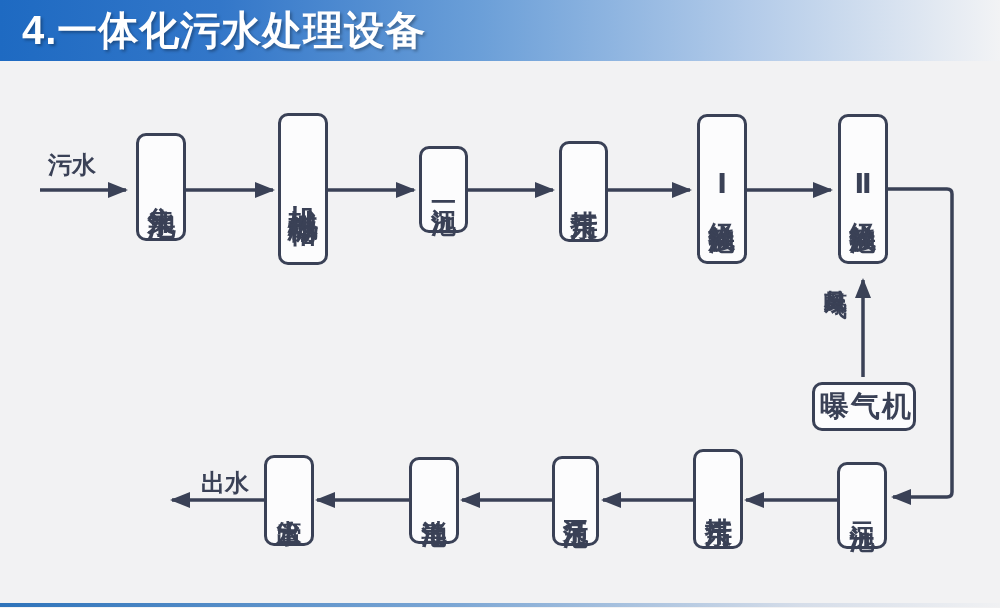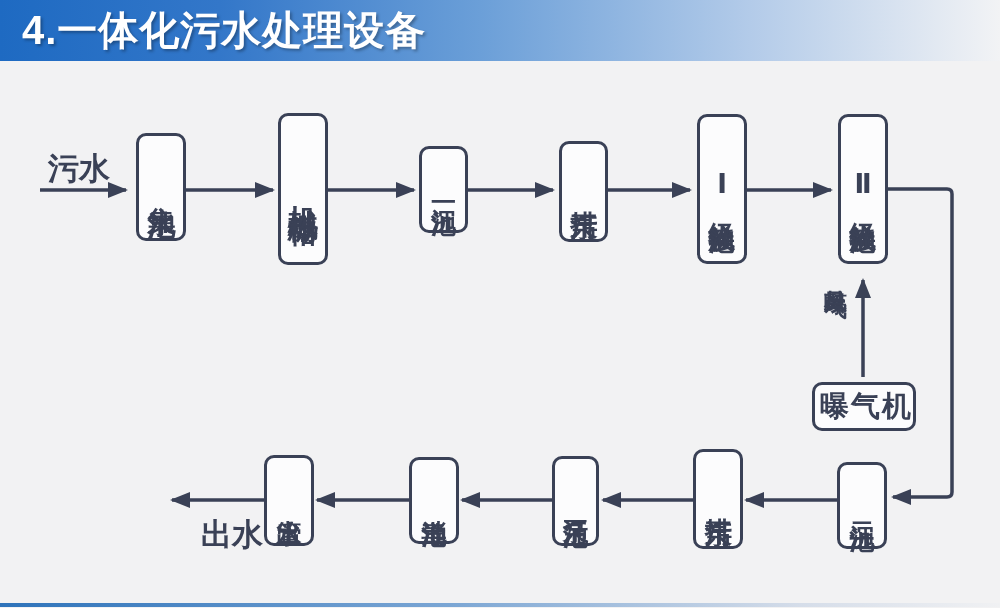--- a/index.html
+++ b/index.html
@@ -65,21 +65,21 @@
   }
   .htext {
     font-weight: bold;
     color: #3a4156;
     white-space: nowrap;
   }
   .flow-label {
     position: absolute;
     font-weight: bold;
     color: #3a4156;
-    font-size: 31px;
+    font-size: 24px;
     line-height: 1;
   }
   .flow-label.vertical {
     writing-mode: vertical-rl;
     text-orientation: upright;
     font-size: 23px;
     letter-spacing: 2px;
   }
 
   svg.connectors {
@@ -115,21 +115,21 @@
       <line x1="837" y1="500" x2="746" y2="500" marker-end="url(#ah)"></line>
       <line x1="693" y1="500" x2="603" y2="500" marker-end="url(#ah)"></line>
       <line x1="552" y1="500" x2="462" y2="500" marker-end="url(#ah)"></line>
       <line x1="409" y1="500" x2="317" y2="500" marker-end="url(#ah)"></line>
       <line x1="264" y1="500" x2="172" y2="500" marker-end="url(#ah)"></line>
       <line x1="863" y1="377" x2="863" y2="280" marker-end="url(#ah)"></line>
     </g>
   </svg>
 
   <div class="flow-label" style="left:48px; top:153px;">污水</div>
-  <div class="flow-label" style="left:201px; top:471px;margin-top:48px;">出水</div>
+  <div class="flow-label" style="left:201px; top:471px;">出水</div>
   <div class="flow-label vertical" style="left:824px; top:271px;">鼓风曝气</div>
 
   <div class="node" style="left:136px; top:133px; width:50px; height:108px;">
     <span class="vtext" style="font-size:28px; letter-spacing:2px;">集水池</span>
   </div>
 
   <div class="node" style="left:278px; top:113px; width:50px; height:152px;">
     <span class="vtext" style="font-size:30px; letter-spacing:4px;">机械栅格</span>
   </div>
 

